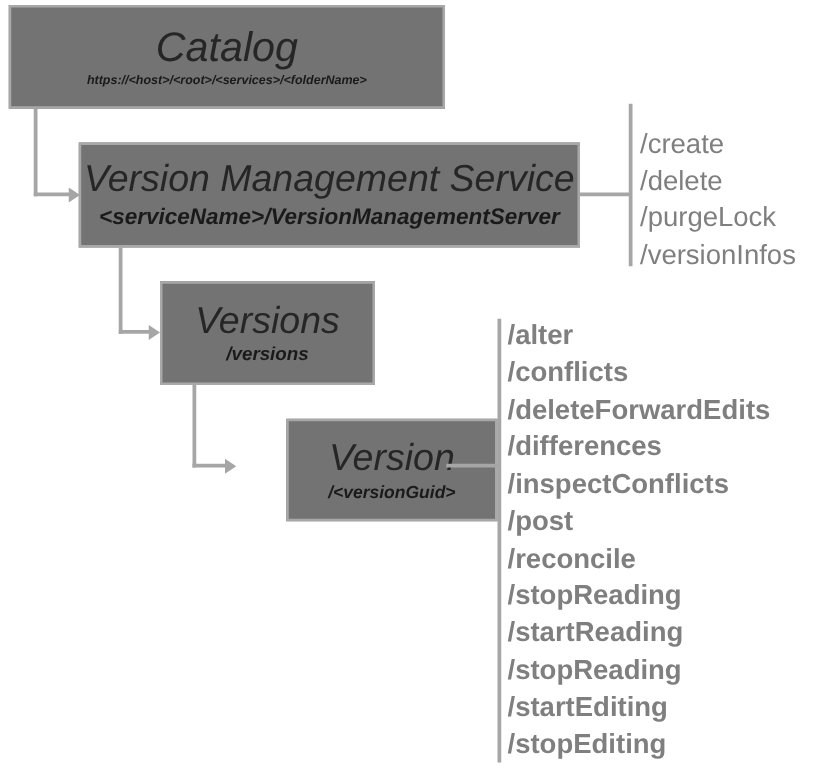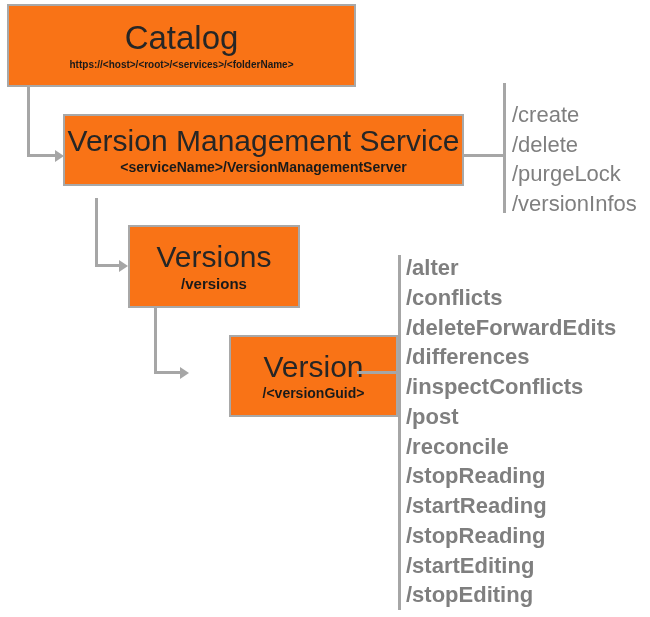--- a/index.html
+++ b/index.html
@@ -10,47 +10,48 @@
   }
   #stage {
     position: relative;
     width: 650px;
     height: 617px;
     background: #ffffff;
     overflow: hidden;
   }
   .node {
     position: absolute;
-    background: #f97316;
+    background: #737373;
     border: 2px solid #a8a8a8;
     box-sizing: border-box;
     display: flex;
     flex-direction: column;
     align-items: center;
     justify-content: center;
     text-align: center;
+    font-style: italic;
   }
   .node .title {
     color: #262626;
     line-height: 1.05;
     white-space: nowrap;
   }
   .node .subtitle {
     color: #1a1a1a;
     font-weight: 700;
     white-space: nowrap;
     margin-top: 3px;
   }
   #node-catalog   { left: 7px;   top: 4px;   width: 349px; height: 83px; }
   #node-catalog .title { font-size: 33px; }
   #node-catalog .subtitle { font-size: 10px; }
 
-  #node-vms       { left: 63px;  top: 114px; width: 401px; height: 72px; }
+  #node-vms       { left: 63px;  top: 114px; width: 401px; height: 84px; }
   #node-vms .title { font-size: 30px; }
-  #node-vms .subtitle { font-size: 14px; }
+  #node-vms .subtitle { font-size: 18px; }
 
   #node-versions  { left: 128px; top: 225px; width: 172px; height: 83px; }
   #node-versions .title { font-size: 30px; }
   #node-versions .subtitle { font-size: 15px; }
 
   #node-version   { left: 188px; top: 335px; width: 169px; height: 82px; margin-left: 41px; }
   #node-version .title { font-size: 30px; }
   #node-version .subtitle { font-size: 14px; }
 
   .line {

